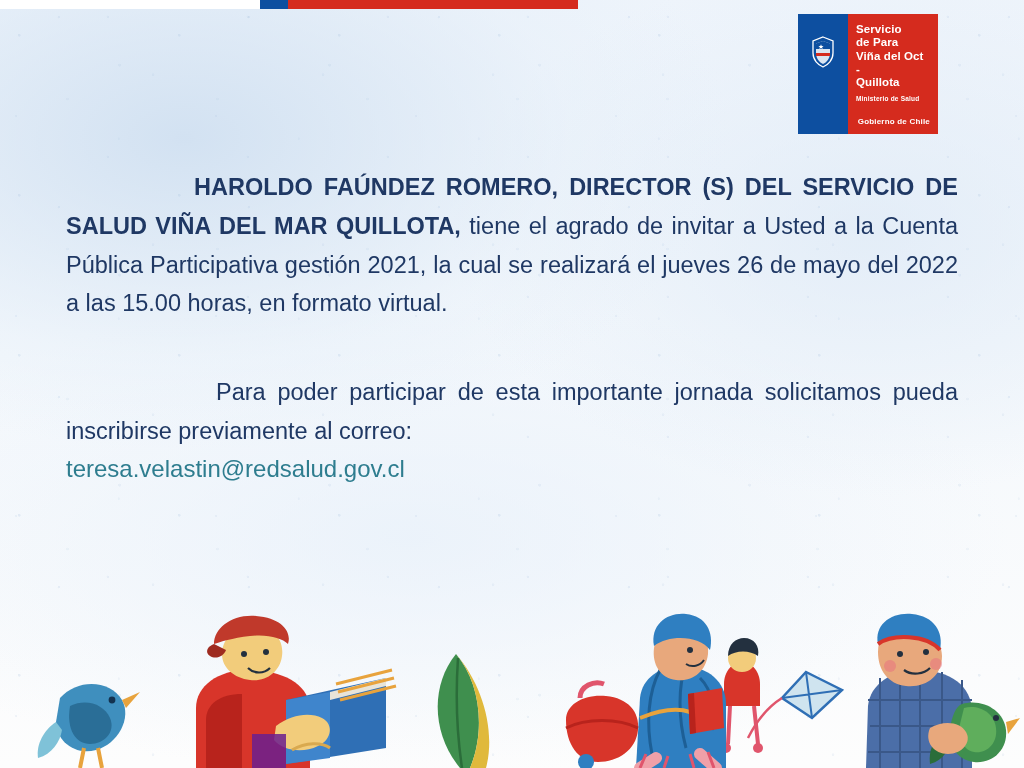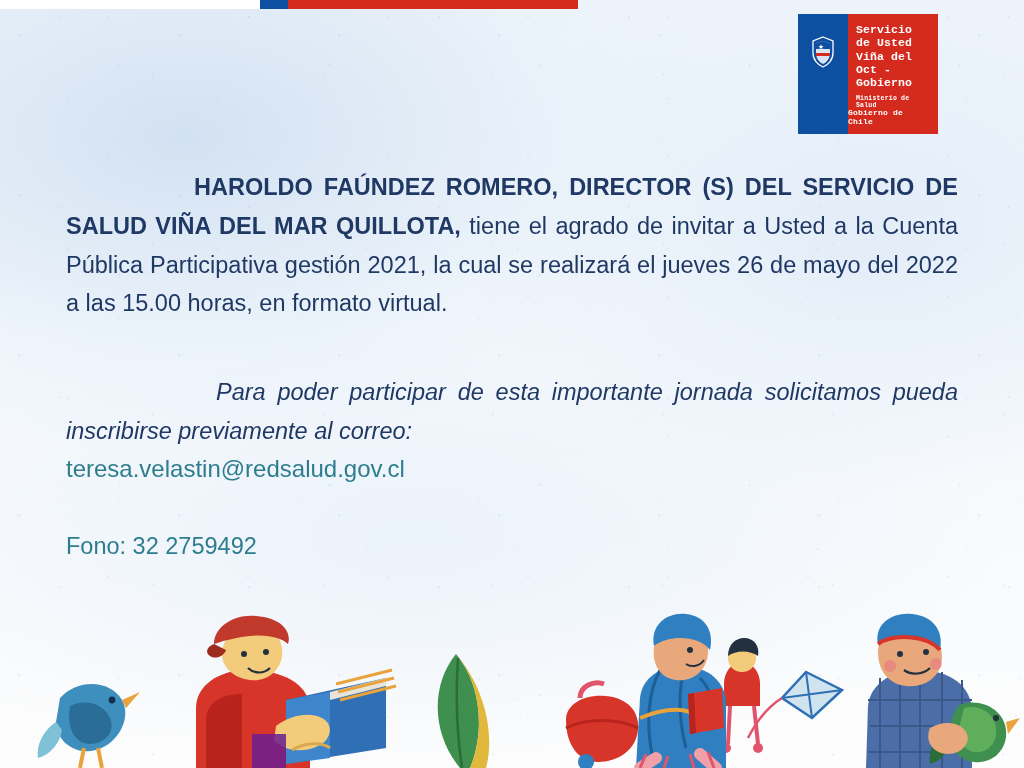--- a/index.html
+++ b/index.html
@@ -71,21 +71,20 @@
     width: 50px;
     background: #0d4fa0;
     position: relative;
   }
   .logo .right {
     flex: 1;
     background: #d52b1e;
     position: relative;
     padding: 9px 8px 0 8px;
     box-sizing: border-box;
-    font-family: Liberation Mono, monospace;
   }
   .logo .crest {
     position: absolute;
     top: 22px;
     left: 50%;
     transform: translateX(-50%);
     width: 26px;
     height: 32px;
   }
   .logo .title {
@@ -121,21 +120,21 @@
     z-index: 4;
   }
   .para {
     color: #1f3864;
     font-size: 23.5px;
     line-height: 1.65;
     text-align: justify;
     margin: 0;
   }
   .para.p1 { text-indent: 128px; }
-  .para.p2 { text-indent: 150px; margin-top: 50px; font-style: italic; }
+  .para.p2 { text-indent: 150px; margin-top: 50px; }
   .strong { font-weight: bold; }
   .email {
     color: #2e7d8f;
     font-size: 24px;
     line-height: 1.5;
     margin: 0;
     text-align: left;
   }
   .phone {
     color: #2e7d8f;
@@ -173,37 +172,36 @@
         <path d="M13 1 L23 5 L23 17 C23 24 18 29 13 31 C8 29 3 24 3 17 L3 5 Z" fill="none" stroke="#ffffff" stroke-width="1.3"></path>
         <path d="M13 5 L20 7.5 L20 17 C20 22.5 16.5 26.5 13 28 C9.5 26.5 6 22.5 6 17 L6 7.5 Z" fill="#ffffff" opacity="0.85"></path>
         <path d="M13 5 L20 7.5 L20 13 L6 13 L6 7.5 Z" fill="#0d4fa0"></path>
         <path d="M11 8.2 L11.7 10 L13.6 10 L12.1 11.2 L12.7 13 L11 11.9 L9.3 13 L9.9 11.2 L8.4 10 L10.3 10 Z" fill="#ffffff"></path>
         <path d="M6 20 L20 20 L20 17 L6 17 Z" fill="#d52b1e"></path>
       </svg>
     </div>
     <div class="right">
       <div class="title">
         <div>Servicio</div>
-        <div>de Usted</div>
+        <div>de Para</div>
         <div>Viña del Oct -</div>
-        <div>Gobierno</div>
+        <div>Quillota</div>
       </div>
       <div class="sub">Ministerio de Salud</div>
       <div class="gob">Gobierno de Chile</div>
     </div>
   </div>
 
   <div class="content">
     <p class="para p1"><span class="strong">HAROLDO FAÚNDEZ ROMERO, DIRECTOR (S) DEL SERVICIO DE SALUD VIÑA DEL MAR QUILLOTA,</span><span> tiene el agrado de invitar a Usted a la Cuenta Pública Participativa gestión 2021, la cual se realizará el jueves 26 de mayo del 2022 a las 15.00 horas, en formato virtual.</span></p>
 
     <p class="para p2">Para poder participar de esta importante jornada solicitamos pueda inscribirse previamente al correo:</p>
 
     <p class="email">teresa.velastin@redsalud.gov.cl</p>
 
-    <p class="phone">Fono: 32 2759492</p>
   </div>
 
   <svg class="illus" viewBox="0 0 1024 210">
 
     <g>
       <path d="M60 140 C78 120 110 122 122 142 C132 160 118 186 96 192 C74 198 56 182 56 164 Z" fill="#3f8fbe"></path>
       <path d="M70 148 C86 140 104 146 110 160 C116 174 104 186 90 186 C76 186 66 172 70 148 Z" fill="#2a6e97"></path>
       <path d="M122 142 L140 134 L126 150 Z" fill="#e8a33d"></path>
       <circle cx="112" cy="142" r="3.4" fill="#13324f"></circle>
       <path d="M84 190 L80 210 M98 190 L102 210" stroke="#e8a33d" stroke-width="4"></path>

